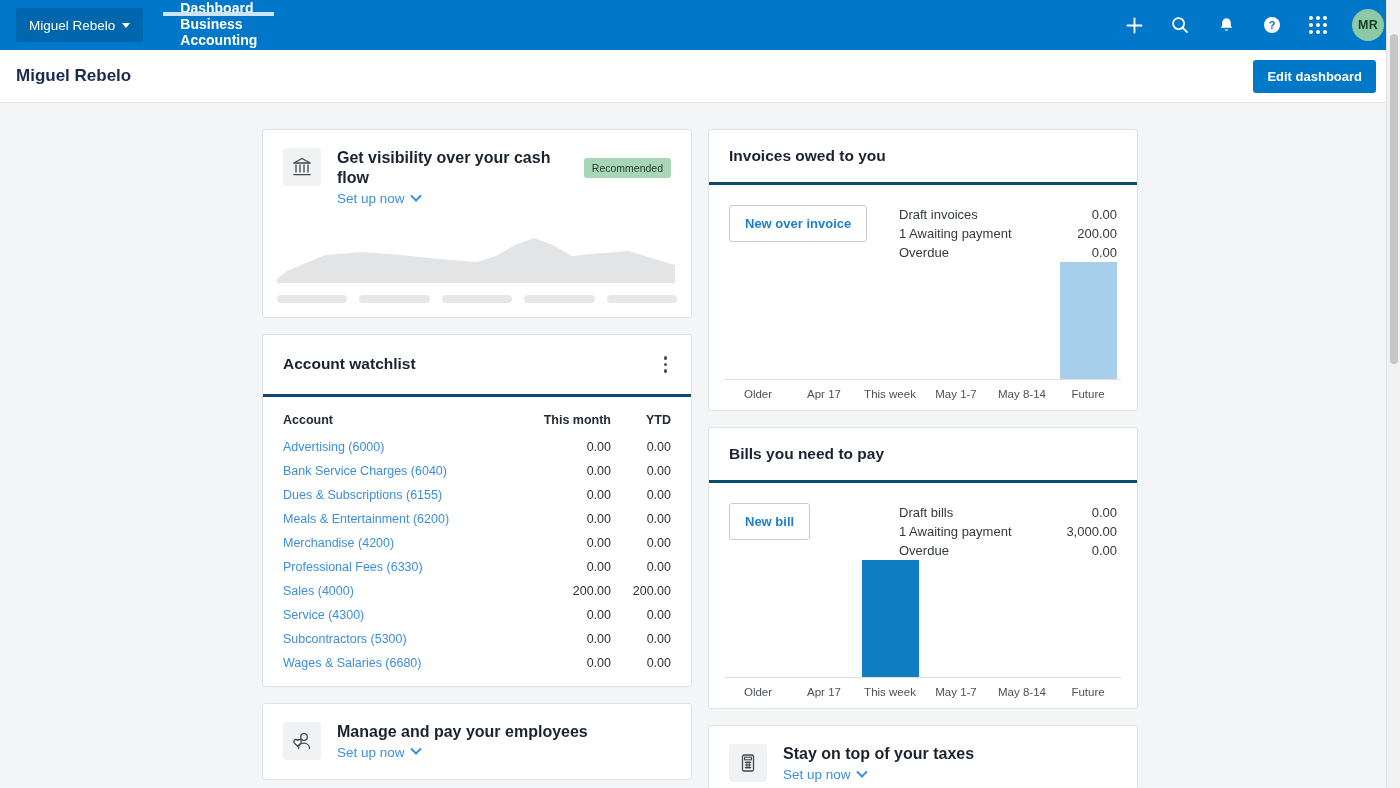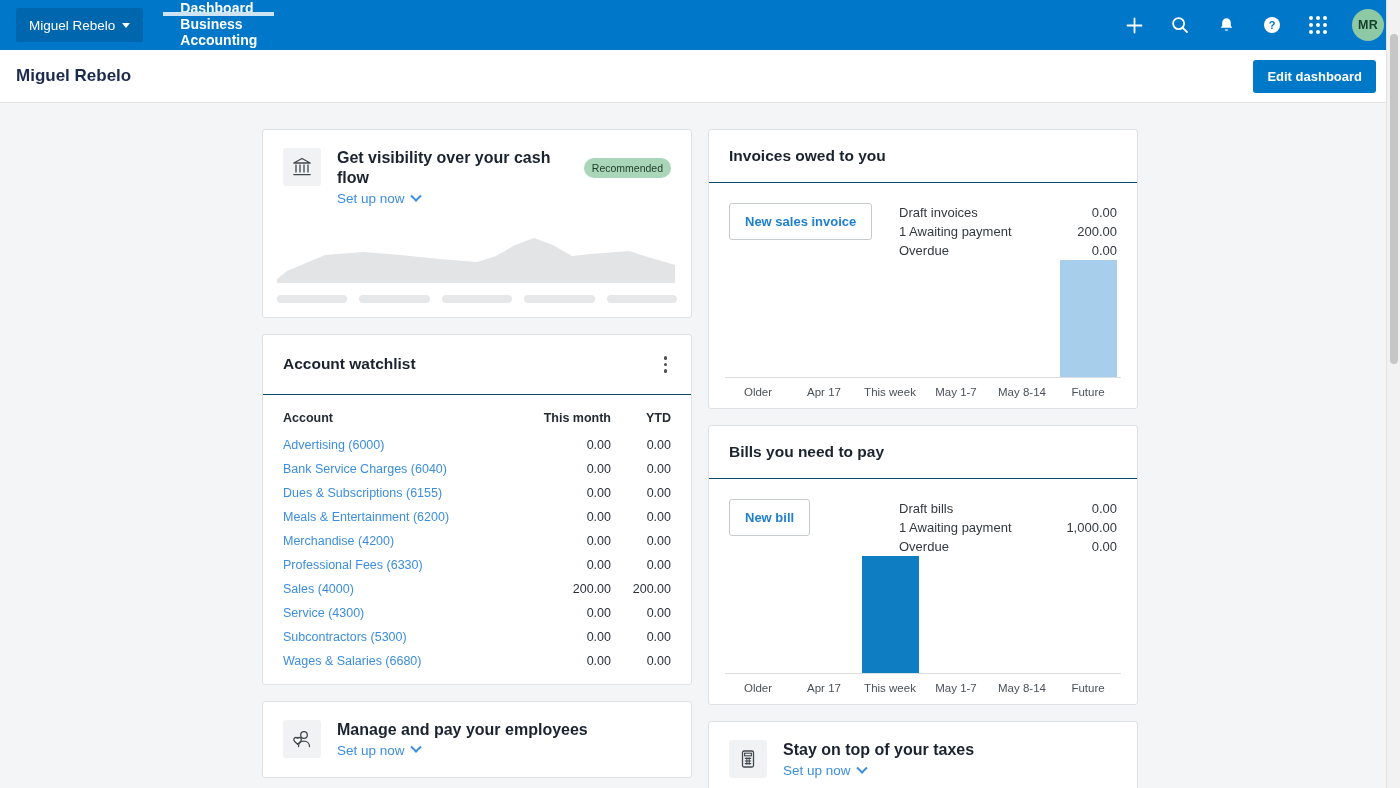--- a/index.html
+++ b/index.html
@@ -91,21 +91,21 @@
   }
   .col { width: 430px; display: flex; flex-direction: column; gap: 16px; }
 
   .card {
     background: #fff;
     border: 1px solid #dfe2e5;
     border-radius: 3px;
   }
   .card-head {
     padding: 17px 20px;
-    border-bottom: 1px solid #0c4a6e;
+    border-bottom: 3px solid #0c4a6e;
     display: flex; align-items: center;
   }
   .card-title { font-size: 15.5px; font-weight: bold; color: #1b2330; }
   .kebab {
     margin-left: auto; display: flex; flex-direction: column;
     gap: 3px; padding: 4px; cursor: pointer;
   }
   .kebab i { width: 3.5px; height: 3.5px; background: #4a4f56; border-radius: 50%; display: block; }
 
   
@@ -113,21 +113,21 @@
   .promo-icon {
     width: 38px; height: 38px; flex: 0 0 38px;
     background: #f1f2f3; border-radius: 3px;
     display: flex; align-items: center; justify-content: center;
   }
   .promo-body { flex: 1; min-width: 0; }
   .promo-row { display: flex; align-items: center; }
   .promo-title { font-size: 16px; font-weight: bold; color: #1b2330; line-height: 1.25; }
   .badge {
     margin-left: 14px; background: #a9d5b8; color: #1f3b29;
-    font-size: 10.5px; border-radius: 10px;
+    font-size: 10.5px; border-radius: 3px;
     padding: 4px 8px; white-space: nowrap; flex: 0 0 auto;
   }
   .setup-link {
     margin-top: 3px; display: inline-flex; align-items: center; gap: 7px;
     color: #3c8ede; font-size: 13.5px; cursor: pointer;
   }
   .chev {
     width: 8px; height: 8px;
     border-right: 2px solid #3c8ede;
     border-bottom: 2px solid #3c8ede;
@@ -382,21 +382,21 @@
 
   </div>
 
   <div class="col">
 
     <div class="card">
       <div class="card-head">
         <div class="card-title">Invoices owed to you</div>
       </div>
       <div class="money-body">
-        <button class="btn-outline">New sales invoice</button>
+        <button class="btn-outline">New over invoice</button>
         <div class="stats">
           <div class="stat-row">
             <span>Draft invoices</span>
             <span class="v">0.00</span>
           </div>
           <div class="stat-row">
             <span>1 Awaiting payment</span>
             <span class="v">200.00</span>
           </div>
           <div class="stat-row">
@@ -433,21 +433,21 @@
       </div>
       <div class="money-body">
         <button class="btn-outline">New bill</button>
         <div class="stats">
           <div class="stat-row">
             <span>Draft bills</span>
             <span class="v">0.00</span>
           </div>
           <div class="stat-row">
             <span>1 Awaiting payment</span>
-            <span class="v">1,000.00</span>
+            <span class="v">3,000.00</span>
           </div>
           <div class="stat-row">
             <span>Overdue</span>
             <span class="v">0.00</span>
           </div>
         </div>
       </div>
       <div class="chart">
         <div class="plot" id="bills-plot">
             <div class="plot-col"></div>

